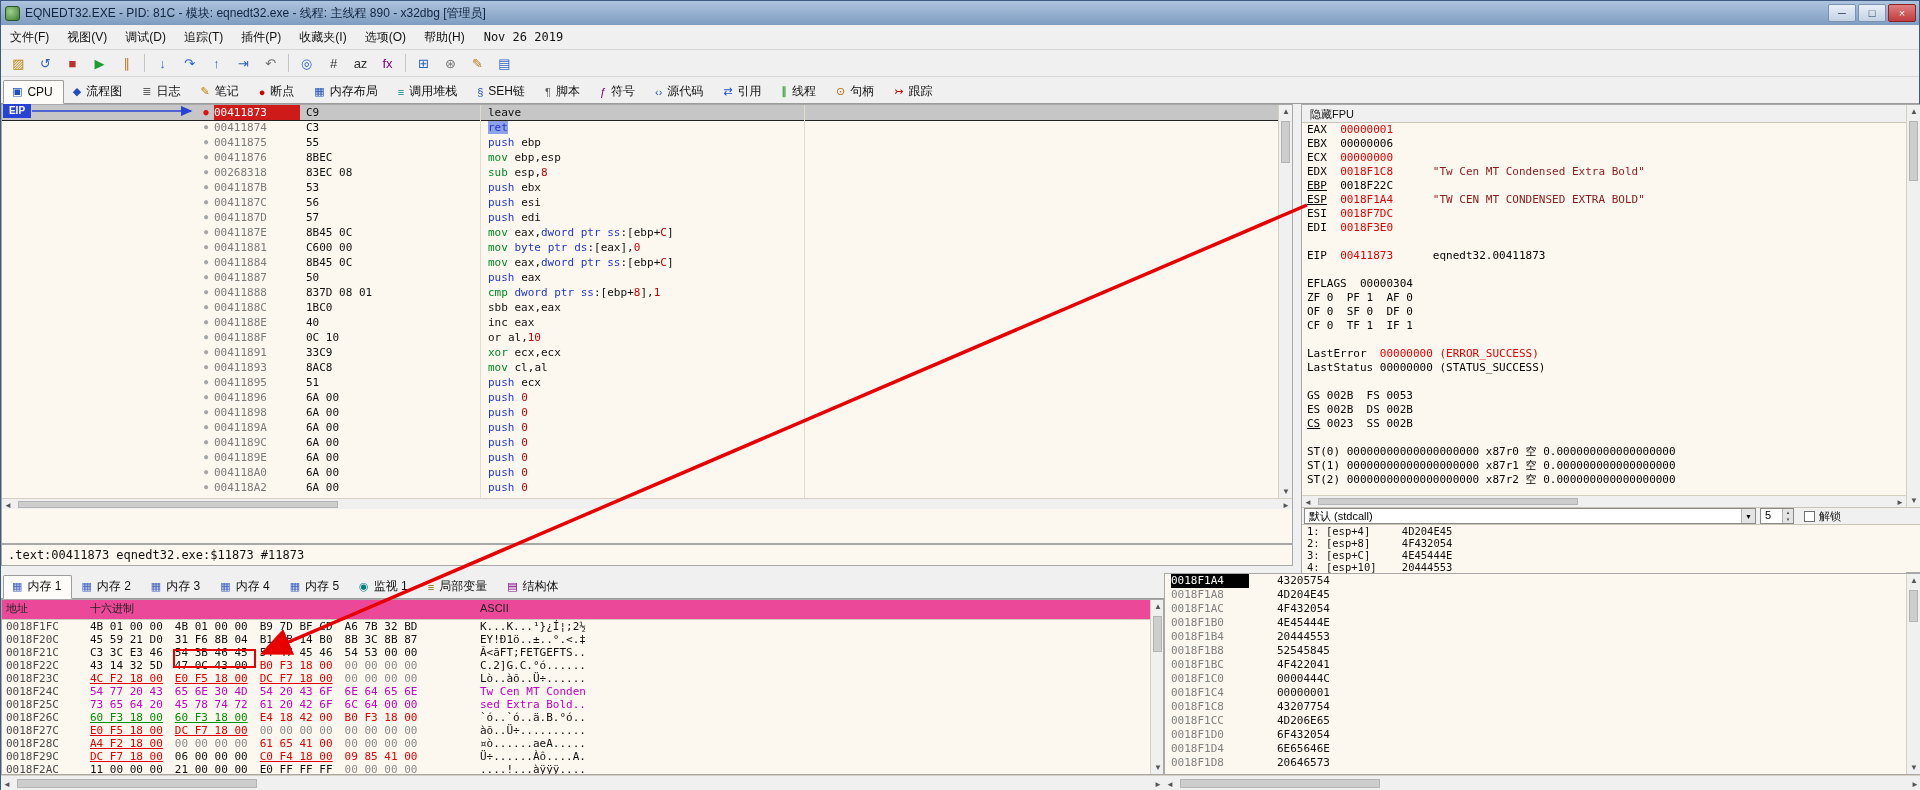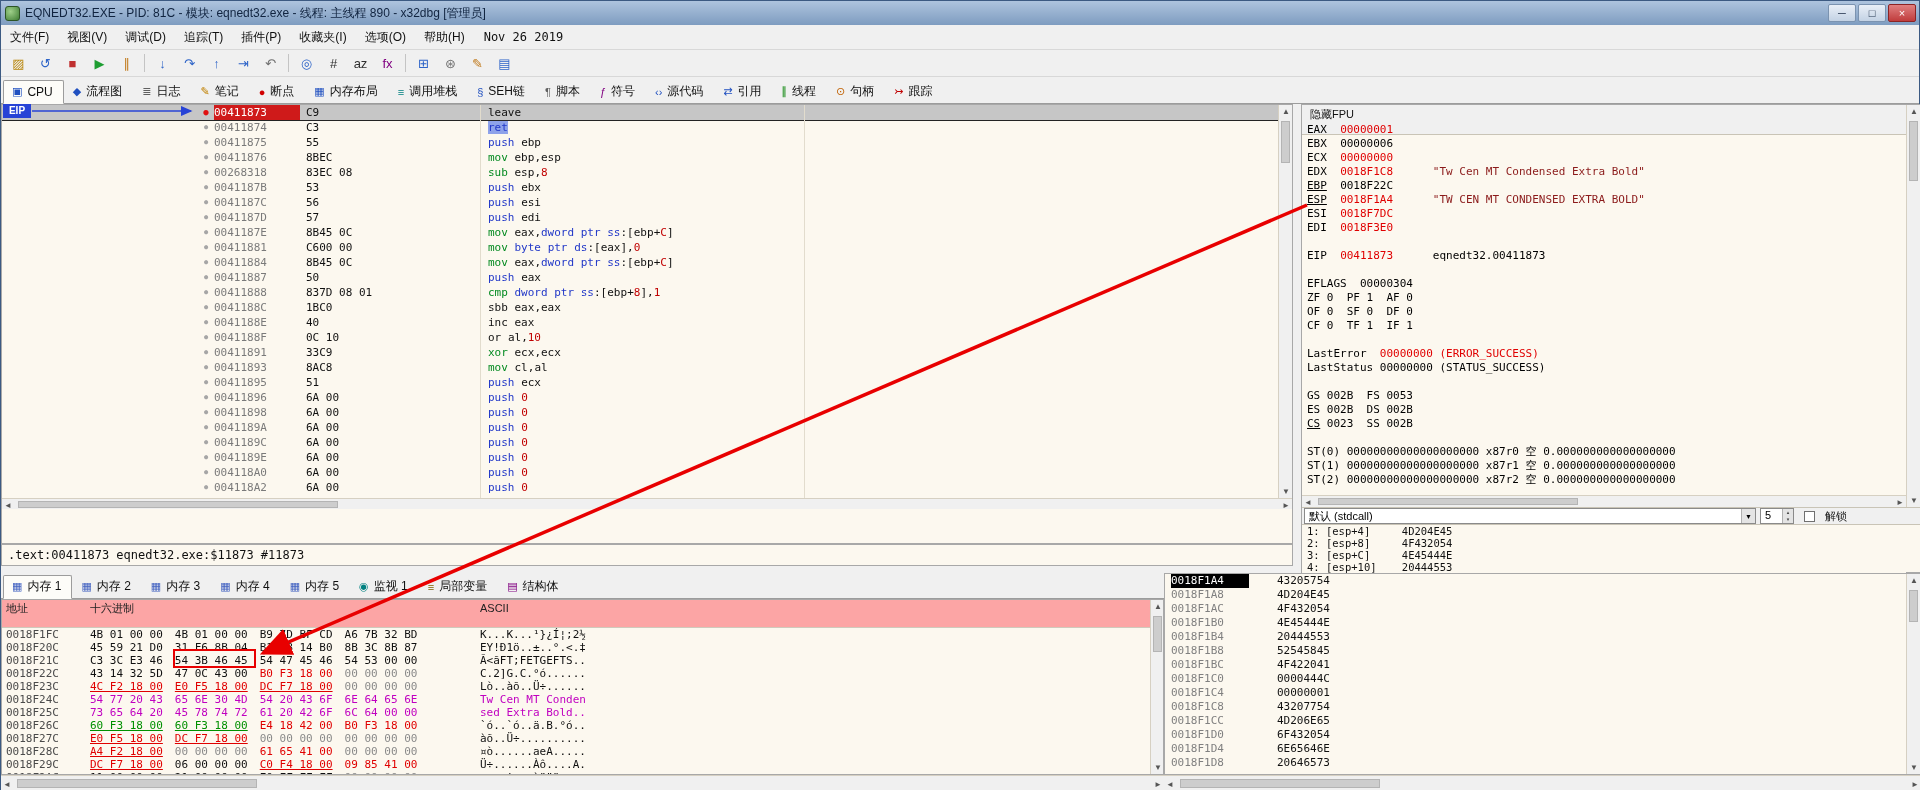--- a/index.html
+++ b/index.html
@@ -70,52 +70,52 @@
   .sb{position:absolute;background:#f0f0f0;}
   .sb .ar{position:absolute;color:#555;font-size:8px;text-align:center;}
   .sb .thumb{position:absolute;background:#cdcdcd;border:1px solid #b4b4b4;}
   .sbv{border-left:1px solid #d6d0c2;}
   .sbh{border-top:1px solid #d6d0c2;}
 
   .splitter{position:absolute;left:1292px;top:0;width:8px;height:469px;background:var(--chrome);}
 
   
   .rightcol{position:absolute;left:1300px;top:0;width:620px;height:469px;background:var(--pane);border:1px solid var(--bord);}
-  .reg-header{position:absolute;left:0;top:0;width:604px;height:30px;background:#f0f0f0;border-bottom:1px solid #c9c4b6;
+  .reg-header{position:absolute;left:0;top:0;width:604px;height:18px;background:#f0f0f0;border-bottom:1px solid #c9c4b6;
     font-size:11px;color:#111;padding:2px 0 0 8px;}
   .reg-body{position:absolute;left:0;top:18px;width:604px;height:372px;overflow:hidden;}
   .reg-line{height:14px;line-height:14px;font-family:var(--mono);font-size:11px;white-space:pre;padding-left:5px;}
   .rg-k{color:#000}.rg-r{color:#e00000}.rg-s{color:#8b1a1a}.rg-u{color:#000;text-decoration:underline}
   .reg-hscroll{left:0;top:390px;width:604px;height:12px;}
   .reg-vscroll{left:604px;top:0;width:14px;height:402px;}
   .conv-row{position:absolute;left:0;top:402px;width:618px;height:18px;background:#f0f0f0;display:flex;align-items:center;
     border-top:1px solid #c9c4b6;border-bottom:1px solid #c9c4b6;}
   .combo{width:452px;height:16px;background:#fff;border:1px solid #8a8a8a;margin-left:2px;display:flex;
     align-items:center;font-size:11px;padding-left:4px;justify-content:space-between;}
   .combo-arr{width:14px;text-align:center;font-size:7px;background:#e4e4e4;border-left:1px solid #b0b0b0;height:100%;line-height:15px;}
   .spin{width:34px;height:16px;background:#fff;border:1px solid #8a8a8a;margin-left:4px;display:flex;font-size:11px;}
   .spin .val{flex:1;padding-left:4px;}
   .spin .btns{width:11px;font-size:5px;line-height:7px;text-align:center;background:#e4e4e4;border-left:1px solid #b0b0b0;color:#444;}
   .chk{width:11px;height:11px;border:1px solid #707070;background:#fff;margin-left:10px;flex:none;}
-  .chk-label{font-size:11px;margin-left:10px;color:#111;}
+  .chk-label{font-size:11px;margin-left:4px;color:#111;}
   .args{position:absolute;left:0;top:420px;width:604px;height:48px;overflow:hidden;background:var(--pane);}
   .arg-row{height:12px;line-height:12px;font-family:var(--mono);font-size:10.5px;white-space:pre;padding-left:5px;color:#101010;}
 
   
   .infobox{position:absolute;left:0;top:405px;width:1292px;height:35px;background:var(--pane);border:1px solid var(--bord);border-top:none;}
   .statusline{position:absolute;left:0;top:440px;width:1292px;height:22px;background:var(--pane);border:1px solid var(--bord);
     font-family:var(--mono);font-size:12px;color:#101010;line-height:20px;padding-left:6px;white-space:pre;}
 
   
   .bottombar{position:absolute;left:0;top:572px;width:1163px;height:26px;background:var(--chrome);
     border-bottom:1px solid #9c9c9c;display:flex;align-items:flex-end;padding-left:2px;}
 
   
   .dump{position:absolute;left:0;top:598px;width:1163px;height:176px;background:var(--pane);border:1px solid var(--bord);overflow:hidden;}
-  .dump-head{display:flex;height:28px;line-height:16px;background:#fca5a5;border-bottom:1px solid #cfcabc;font-size:11px;color:#222;}
+  .dump-head{display:flex;height:20px;line-height:16px;background:#ec4899;border-bottom:1px solid #cfcabc;font-size:11px;color:#222;}
   .dh-addr{width:88px;padding-left:4px;flex:none;}
   .dh-hex{width:390px;flex:none;}
   .dh-ascii{flex:none;}
   .dump-row{display:flex;height:13px;line-height:13px;font-family:var(--mono);font-size:11px;white-space:pre;}
   .dump-addr{width:88px;padding-left:4px;flex:none;color:#4a4a4a;}
   .dump-hex{width:390px;flex:none;display:flex;}
   .hexg{margin-right:12px;}
   .g-k{color:#101010}.g-r{color:#e00000}.g-g{color:#009000}.g-z{color:#8a8a8a}.g-m{color:#c000c0}
   .u{text-decoration:underline;}
   .dump-vscroll{left:1148px;top:0;width:14px;height:174px;}

